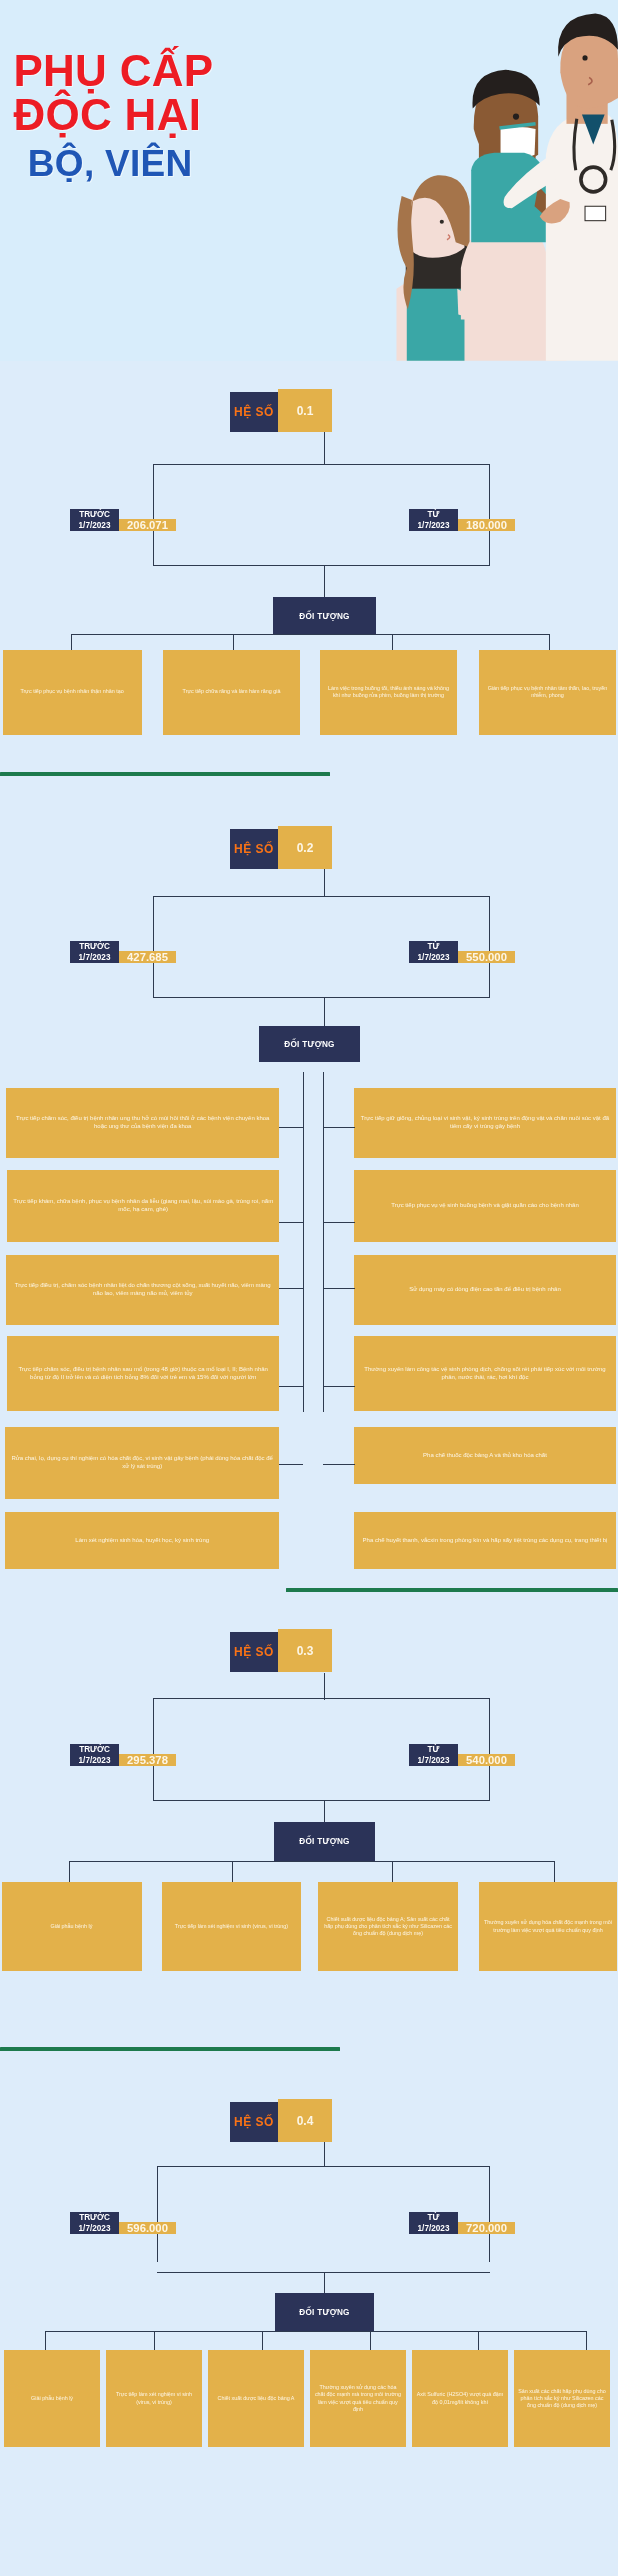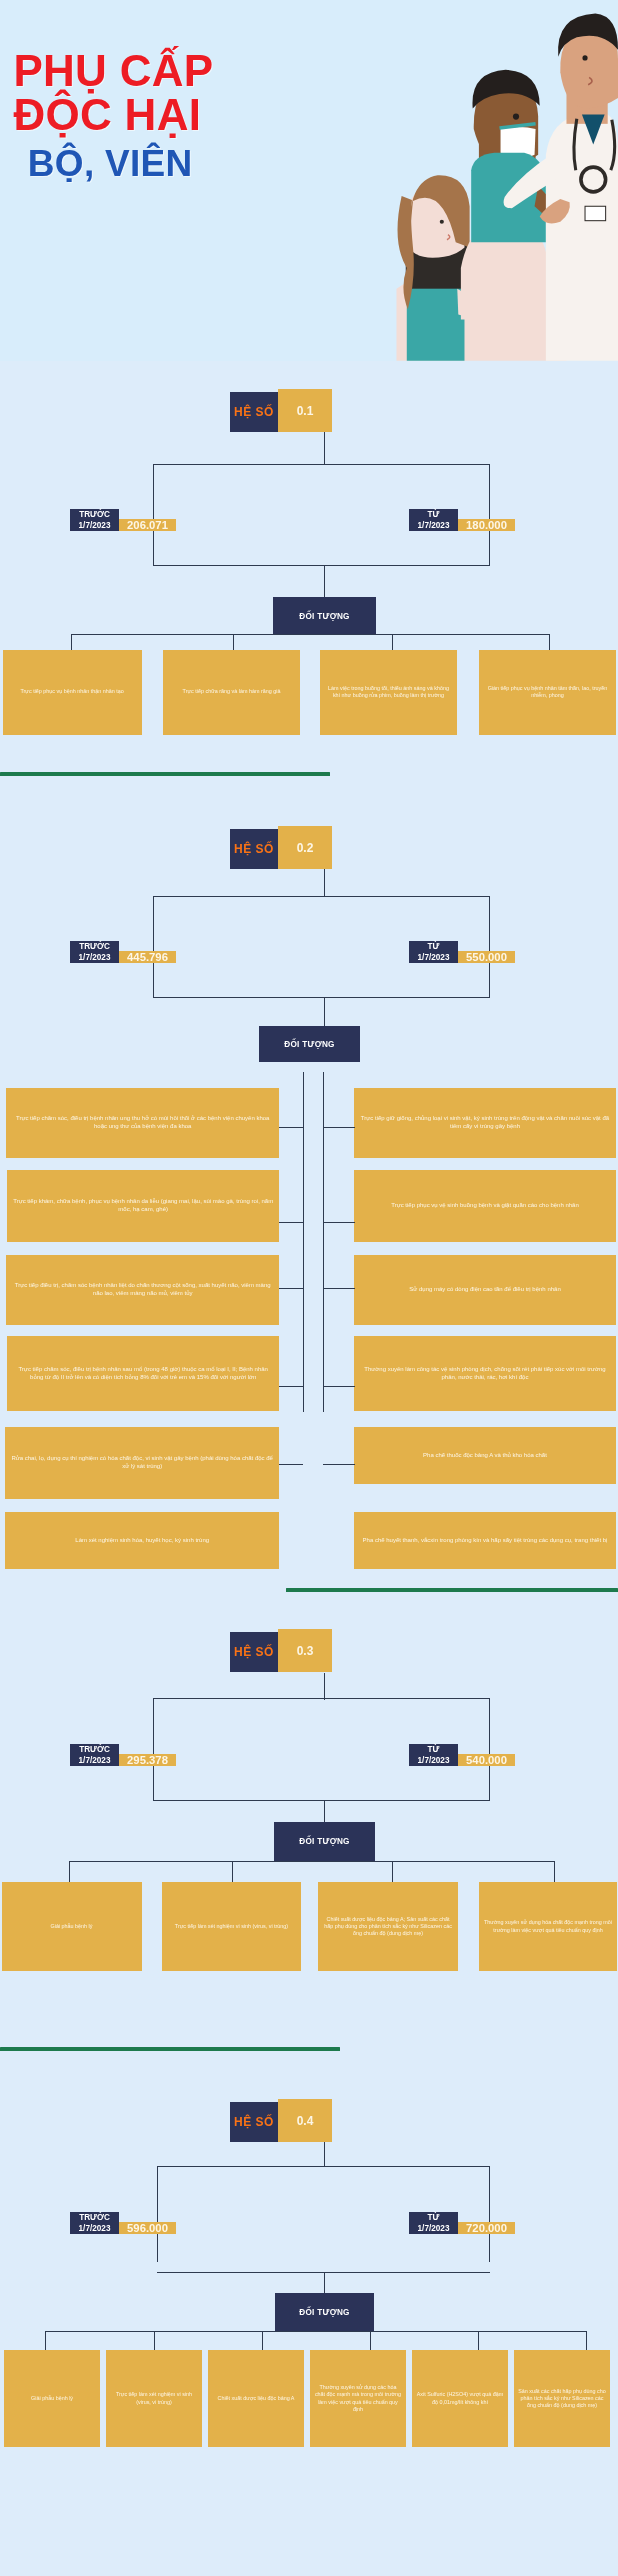--- a/index.html
+++ b/index.html
@@ -262,21 +262,21 @@
     <div class="ln v" style="left:153px; top:107px; height:101px;"></div>
     <div class="ln v" style="left:489px; top:107px; height:101px;"></div>
     <div class="ln h" style="left:153px; top:208px; width:337px;"></div>
     <div class="ln v" style="left:324px; top:208px; height:30px;"></div>
 
     <div class="valbox" style="left:70px; top:130px;">
       <div class="navy">
         <span>TRƯỚC</span>
         <span>1/7/2023</span>
       </div>
-      <div class="gold">445.796</div>
+      <div class="gold">427.685</div>
     </div>
 
     <div class="valbox" style="left:409px; top:130px;">
       <div class="navy">
         <span>TỪ</span>
         <span>1/7/2023</span>
       </div>
       <div class="gold">550.000</div>
     </div>
 

